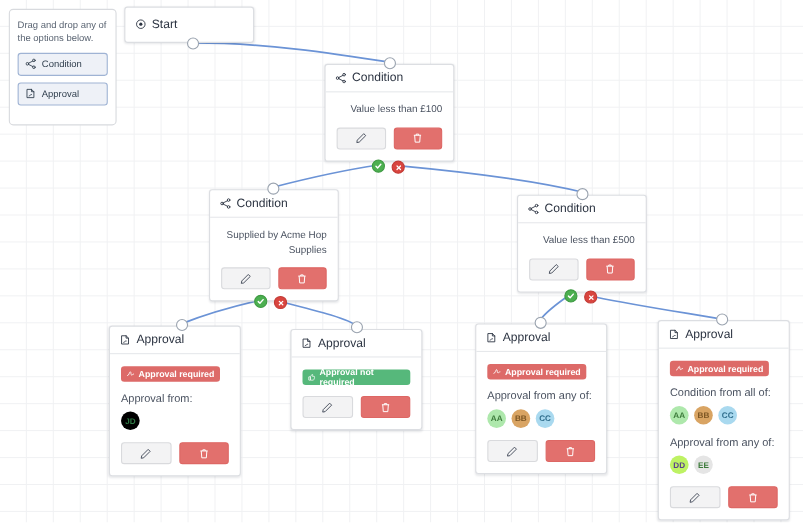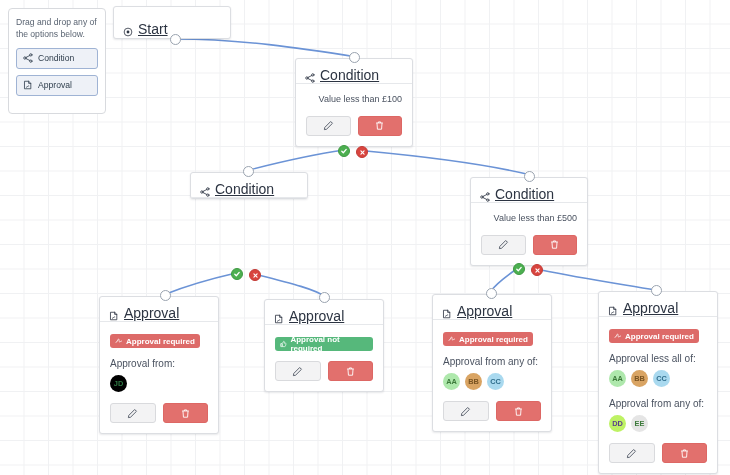--- a/index.html
+++ b/index.html
@@ -49,24 +49,24 @@
   
   .node {
     position: absolute;
     background: #ffffff;
     border: 1px solid #dcdee2;
     border-radius: 3px;
     box-shadow: 0 1px 2px rgba(20,30,50,.10);
     z-index: 20;
   }
   .node-head {
-    display: flex; align-items: flex-end; gap: 5px;
+    display: flex; align-items: center; gap: 5px;
     height: 25px; padding: 0 9px;
     border-bottom: 1px solid #e6e8eb;
-    font-size: 14px; color: #2c3442; text-decoration: underline;
+    font-size: 11px; color: #2c3442;
   }
   .node.start .node-head { border-bottom: none; height: 30px; }
   .node-head svg { display: block; flex: 0 0 auto; }
   .node-body { padding: 9px 10px 10px 10px; }
   .node-text {
     font-size: 9px; color: #4a5260; line-height: 1.5;
     margin-bottom: 9px;
     text-align: right;
   }
   .btn-row { display: flex; gap: 7px; }
@@ -228,20 +228,37 @@
         <svg width="10" height="10" viewBox="0 0 16 16" fill="none" stroke="#2c3442" stroke-width="1.3" stroke-linecap="round">
           <circle cx="12.5" cy="3" r="1.9"></circle>
             <circle cx="12.5" cy="13" r="1.9"></circle>
             <circle cx="3" cy="8" r="1.9"></circle>
           <path d="M4.7 7.1 L10.9 4"></path>
             <path d="M4.7 8.9 L10.9 12"></path>
         </svg>
       </span>
       <span>Condition</span>
     </div>
+    <div class="node-body">
+      <div class="node-text">Supplied by Acme Hop Supplies</div>
+      <div class="btn-row">
+        <div class="btn btn-edit">
+          <svg width="11" height="11" viewBox="0 0 16 16" fill="none" stroke="#4a5260" stroke-width="1.3" stroke-linejoin="round">
+            <path d="M11.2 2.2 L13.8 4.8 L5.2 13.4 L2 14 L2.6 10.8 Z"></path>
+          </svg>
+        </div>
+        <div class="btn btn-del">
+          <svg width="11" height="11" viewBox="0 0 16 16" fill="none" stroke="#ffffff" stroke-width="1.3" stroke-linejoin="round">
+            <path d="M3.2 4.3 H12.8"></path>
+              <path d="M6.4 4.3 V2.8 H9.6 V4.3"></path>
+              <path d="M4.3 4.3 L5 13.4 H11 L11.7 4.3"></path>
+          </svg>
+        </div>
+      </div>
+    </div>
   </div>
   <div class="port" style="left:243px; top:166px;"></div>
   <div class="pip yes" style="left:231px; top:268px;">
     <svg width="8" height="8" viewBox="0 0 16 16" fill="none" stroke="#fff" stroke-width="2.6" stroke-linecap="round" stroke-linejoin="round">
         <path d="M3.6 8.4 L6.6 11.4 L12.4 4.8"></path>
       </svg>
   </div>
   <div class="pip no" style="left:249px; top:269px;">
     <svg width="7" height="7" viewBox="0 0 16 16" fill="none" stroke="#fff" stroke-width="2.6" stroke-linecap="round">
         <path d="M4.4 4.4 L11.6 11.6"></path>
@@ -423,21 +440,21 @@
       </span>
       <span>Approval</span>
     </div>
     <div class="node-body">
       <div class="badge req">
         <svg width="8" height="8" viewBox="0 0 16 16" fill="none" stroke="#fff" stroke-width="1.6" stroke-linecap="round">
           <path d="M2 11 c3 0 3-7 5-7 1.6 0 .4 6 2.4 6 1.4 0 1.6-2 3.6-2"></path>
         </svg>
         <span>Approval required</span>
       </div>
-      <div class="group-label">Approval less all of:</div>
+      <div class="group-label">Condition from all of:</div>
       <div class="avatars">
         <div class="avatar" style="background:#aee8ac; color:#3c7a3a;">AA</div>
         <div class="avatar" style="background:#d9a463; color:#7a5422;">BB</div>
         <div class="avatar" style="background:#a9d9ef; color:#2f6d8c;">CC</div>
       </div>
       <div class="group-label">Approval from any of:</div>
       <div class="avatars">
         <div class="avatar" style="background:#bef264; color:#5a3f8c;">DD</div>
         <div class="avatar" style="background:#e5e5e5; color:#3c7a3a;">EE</div>
       </div>

